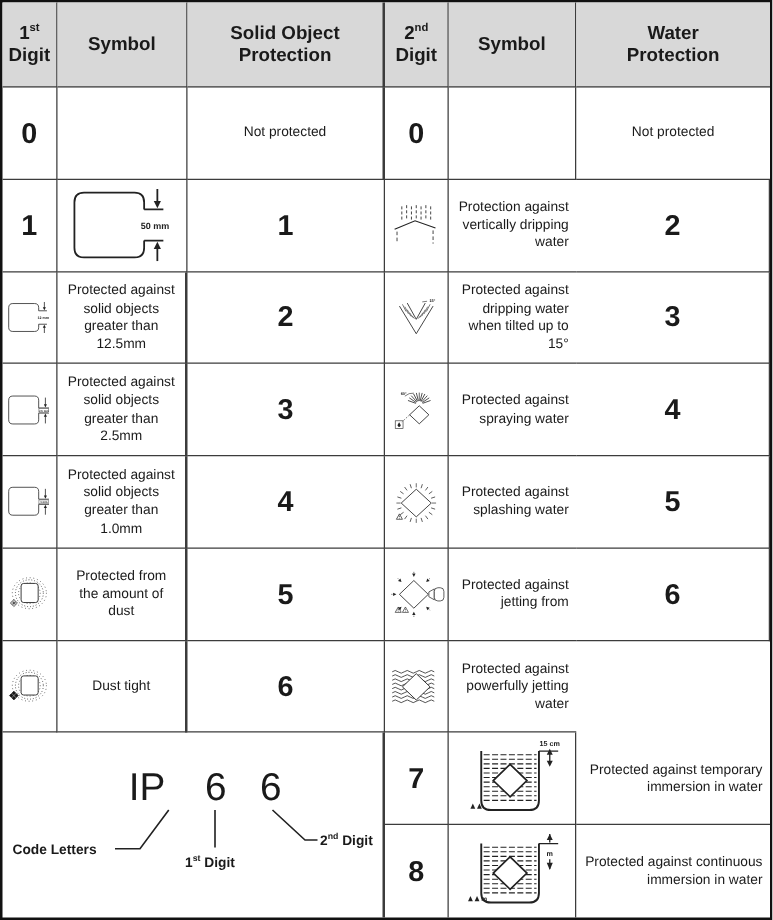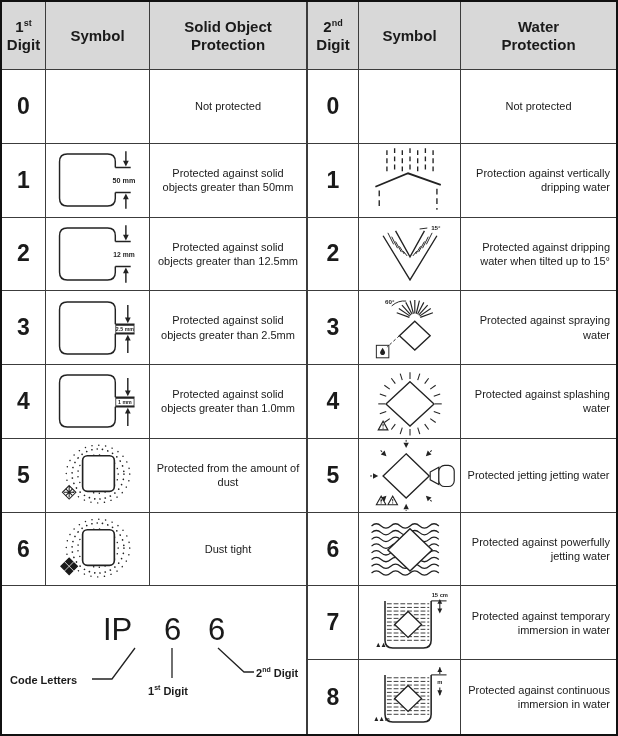--- a/index.html
+++ b/index.html
@@ -67,21 +67,20 @@
     <svg width="100" height="72" viewBox="0 0 104 74" stroke="#222" fill="none" stroke-width="1.5">
       <path d="M70 24 V18 Q70 10 62 10 H20 Q12 10 12 18 V56 Q12 64 20 64 H62 Q70 64 70 56 V50"></path>
       <path d="M70 24 H86 M70 50 H86"></path>
       <line x1="81" y1="7" x2="81" y2="19"></line>
           <polygon points="78,17 84,17 81,23" fill="#222" stroke="none"></polygon>
       <line x1="81" y1="67" x2="81" y2="55"></line>
           <polygon points="78,57 84,57 81,51" fill="#222" stroke="none"></polygon>
       <text x="79" y="40.5" font-size="7.5" text-anchor="middle">50 mm</text>
     </svg>
   </div>
-  <div class="cell desc sep">Protected against solid objects greater than 50mm</div>
   <div class="cell digit">1</div>
   <div class="cell sym">
     <svg width="100" height="72" viewBox="0 0 104 74" stroke="#222" fill="none" stroke-width="1.4">
       <g stroke-dasharray="5 3.5">
         <line x1="28" y1="6" x2="28" y2="30"></line>
             <line x1="36" y1="4" x2="36" y2="27"></line>
         <line x1="44" y1="6" x2="44" y2="30"></line>
             <line x1="52" y1="4" x2="52" y2="28"></line>
         <line x1="60" y1="6" x2="60" y2="30"></line>
             <line x1="68" y1="4" x2="68" y2="27"></line>
@@ -257,21 +256,21 @@
       <path d="M73 34 L82 29 V47 L73 42 Z" fill="#fff" stroke-width="1.2"></path>
       <rect x="82" y="27" width="16" height="22" rx="6" fill="#fff" stroke-width="1.2"></rect>
       <path d="M17 68 L27 68 L22 59 Z" stroke-width="1.1"></path>
       <line x1="22" y1="62" x2="22" y2="64.5" stroke-width="1"></line>
           <circle cx="22" cy="66" r="0.6" fill="#222" stroke="none"></circle>
       <path d="M29 68 L39 68 L34 59 Z" stroke-width="1.1"></path>
       <line x1="34" y1="62" x2="34" y2="64.5" stroke-width="1"></line>
           <circle cx="34" cy="66" r="0.6" fill="#222" stroke="none"></circle>
     </svg>
   </div>
-  <div class="cell desc last">Protected jetting jetting water</div>
+  <div class="cell desc last">Protected against jetting from</div>
 
   <div class="cell digit">6</div>
   <div class="cell sym">
     <svg width="100" height="72" viewBox="0 0 104 74" stroke="#222" fill="none" stroke-width="1.4">
       <g stroke-linecap="round">
         <ellipse cx="52" cy="36" rx="27" ry="26" stroke-dasharray="0.1 5.5" stroke-width="1.7"></ellipse>
         <ellipse cx="52" cy="36" rx="33" ry="30" stroke-dasharray="0.1 7" stroke-width="1.5"></ellipse>
         <ellipse cx="52" cy="36" rx="21" ry="20" stroke-dasharray="0.1 6" stroke-width="1.5"></ellipse>
       </g>
       <rect x="36" y="17" width="33" height="37" rx="5" fill="#fff" stroke-width="1.7"></rect>

